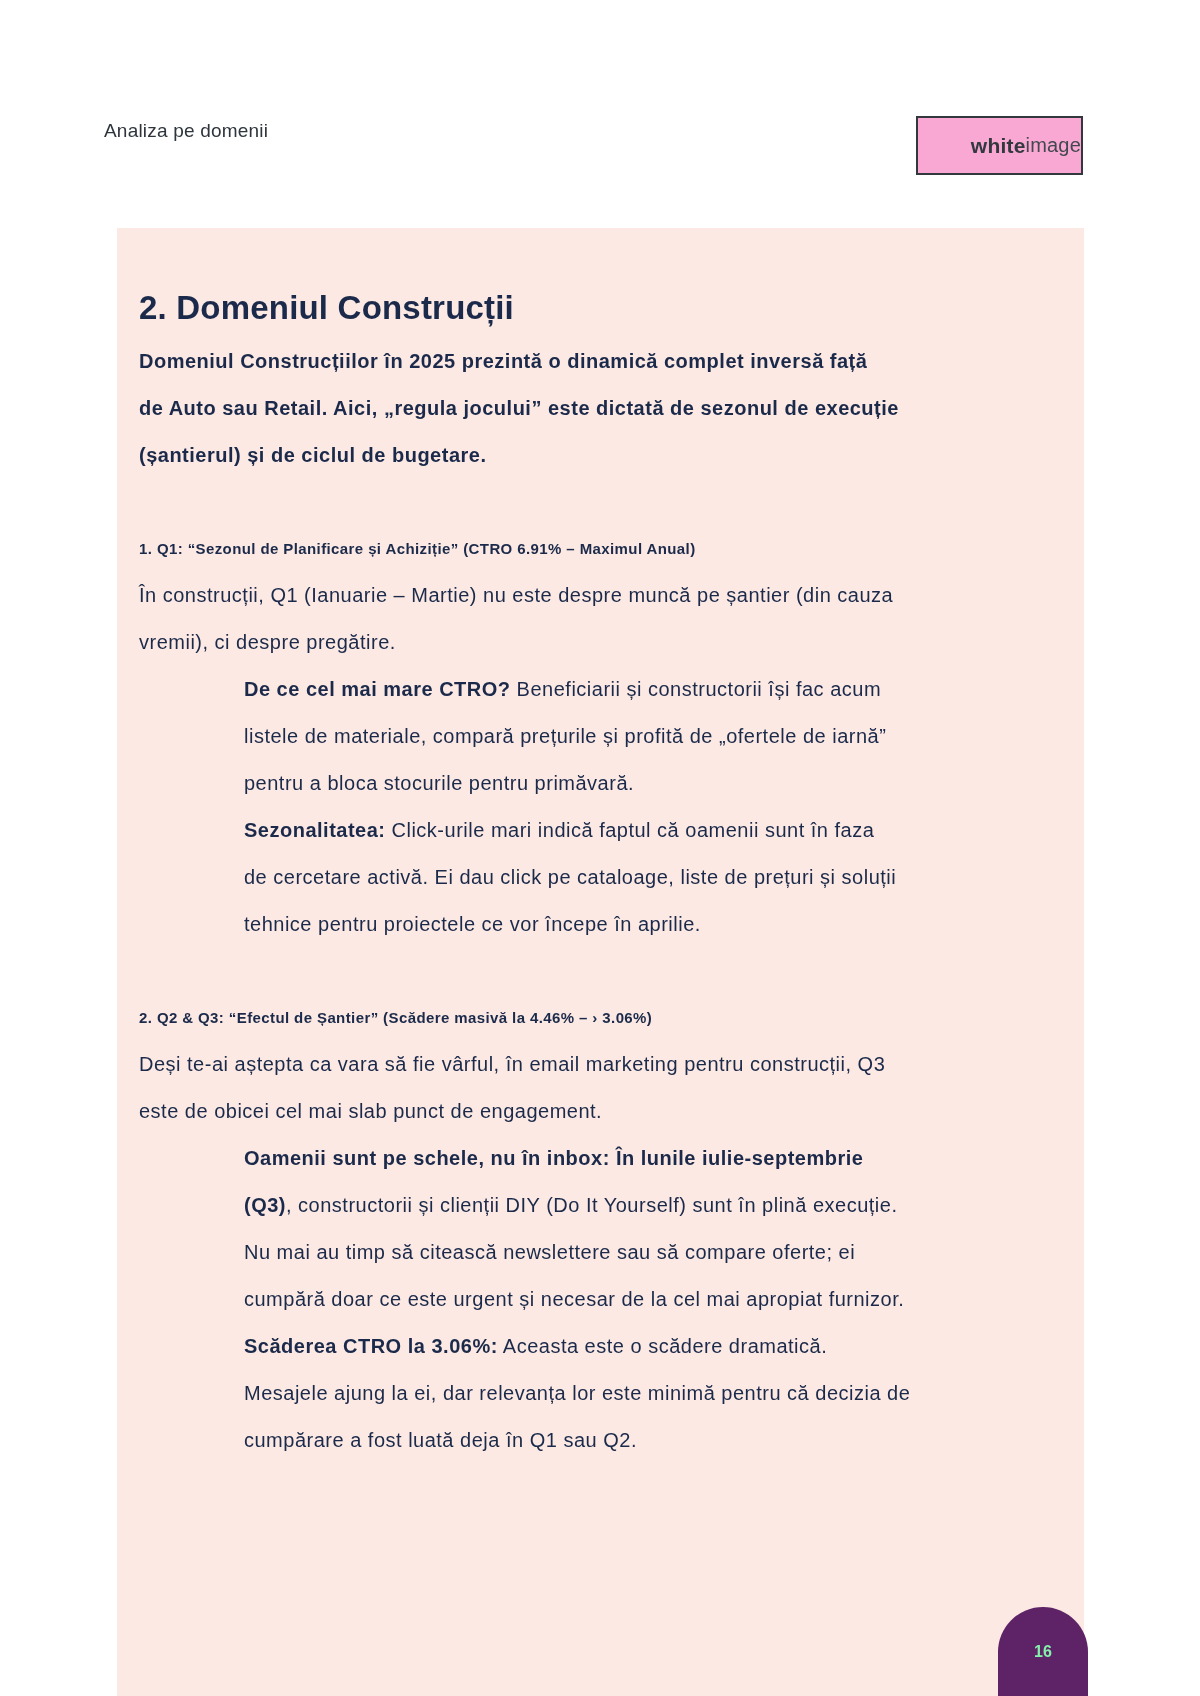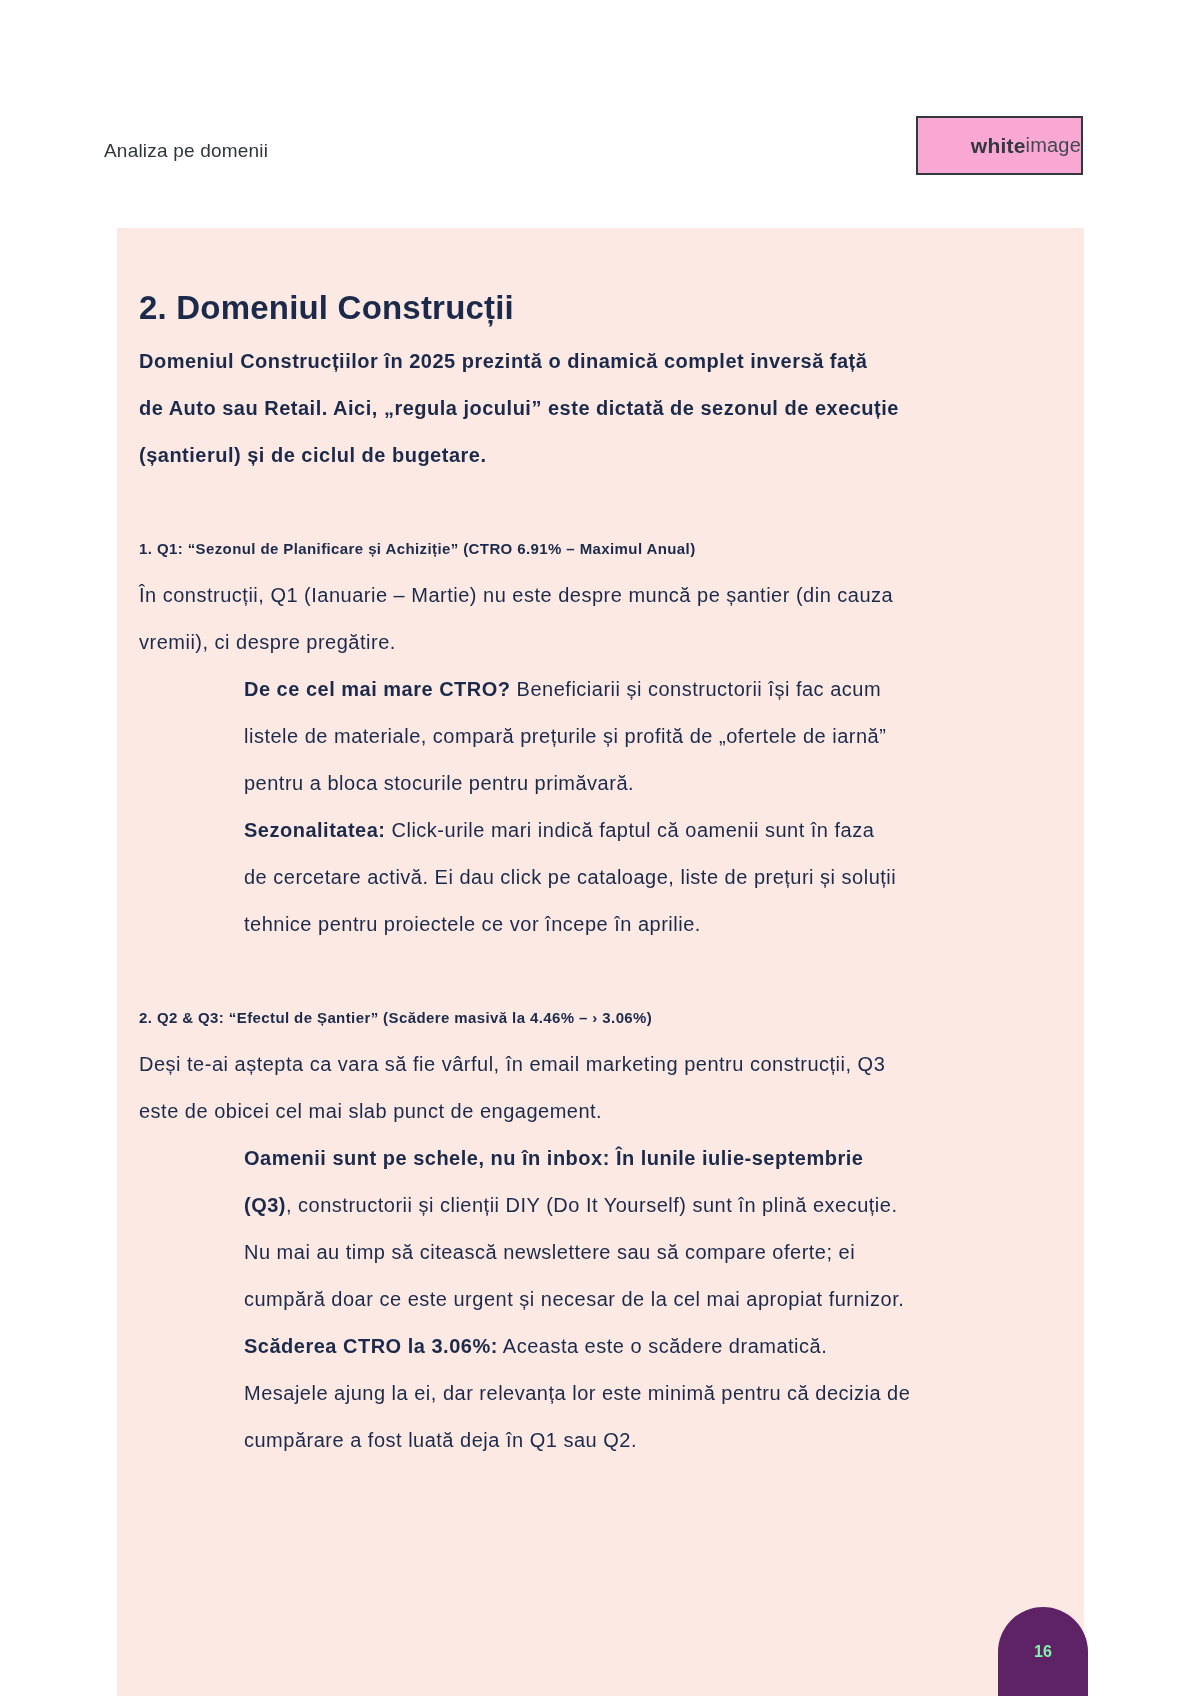--- a/index.html
+++ b/index.html
@@ -12,21 +12,21 @@
   html,body{width:1200px;height:1696px;}
   body{
     position:relative;
     background:#ffffff;
     font-family:"Liberation Sans", sans-serif;
     color:var(--navy);
     overflow:hidden;
   }
   .breadcrumb{
     position:absolute;
-    left:104px;top:140px;
+    left:104px;top:120px;
     font-size:19px;
     color:var(--header-text);
     letter-spacing:0.2px;
   }
   .logo-box{
     position:absolute;
     left:916px;top:116px;
     width:167px;height:59px;
     border:2px solid #33383e;
     display:flex;align-items:center;justify-content:flex-end;

